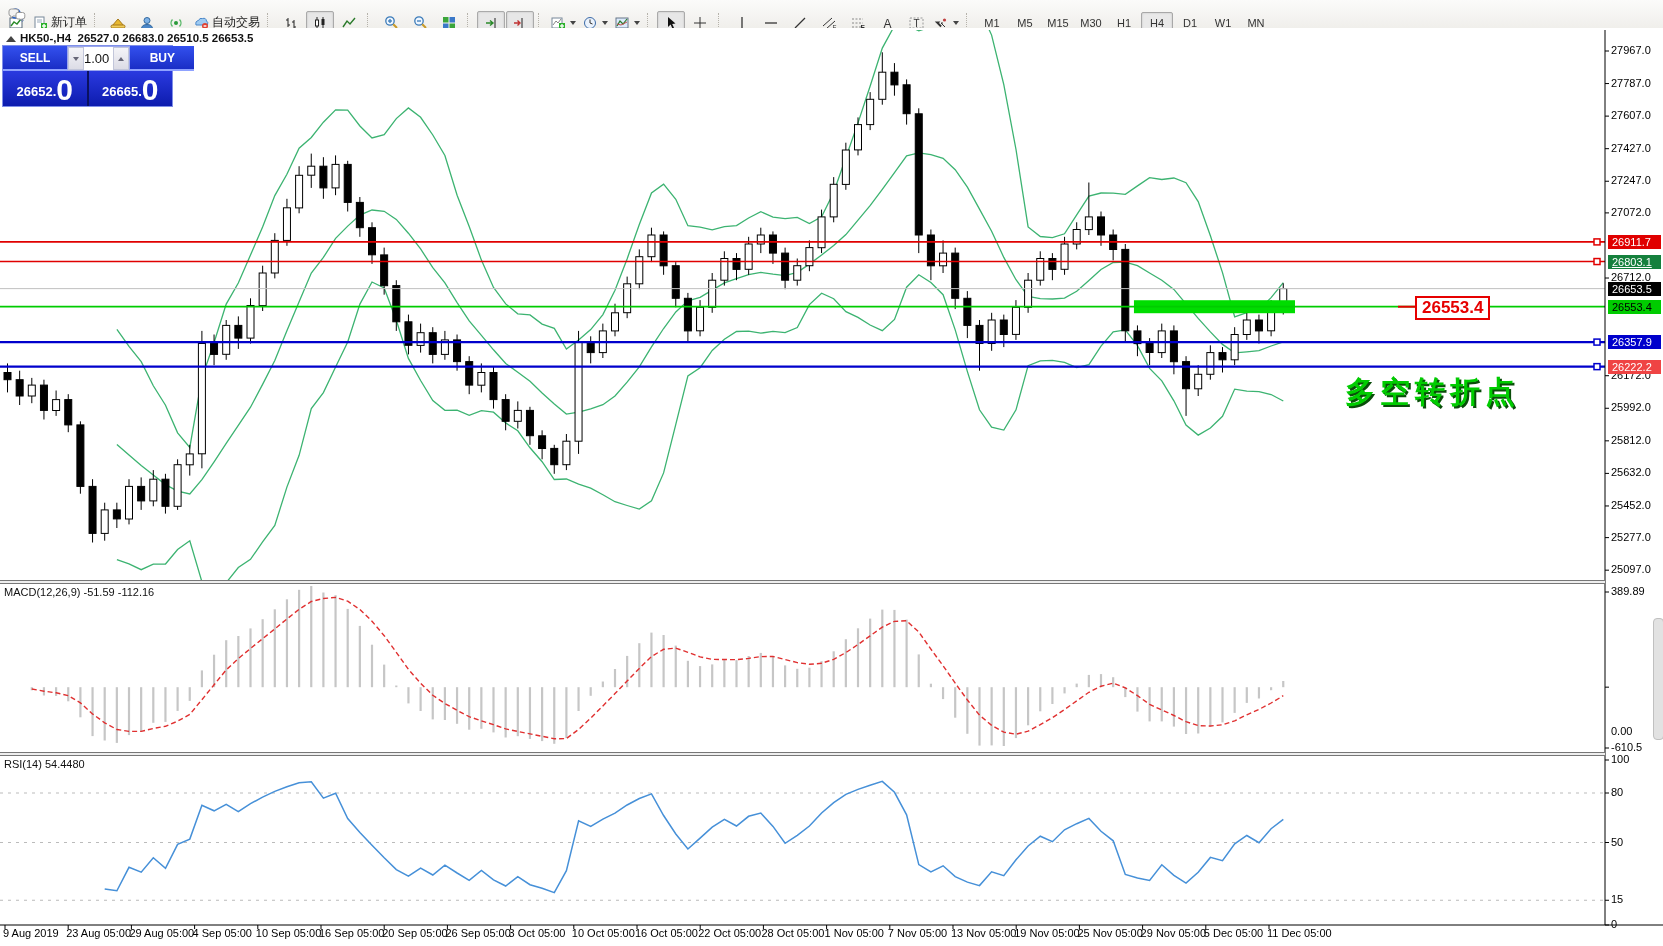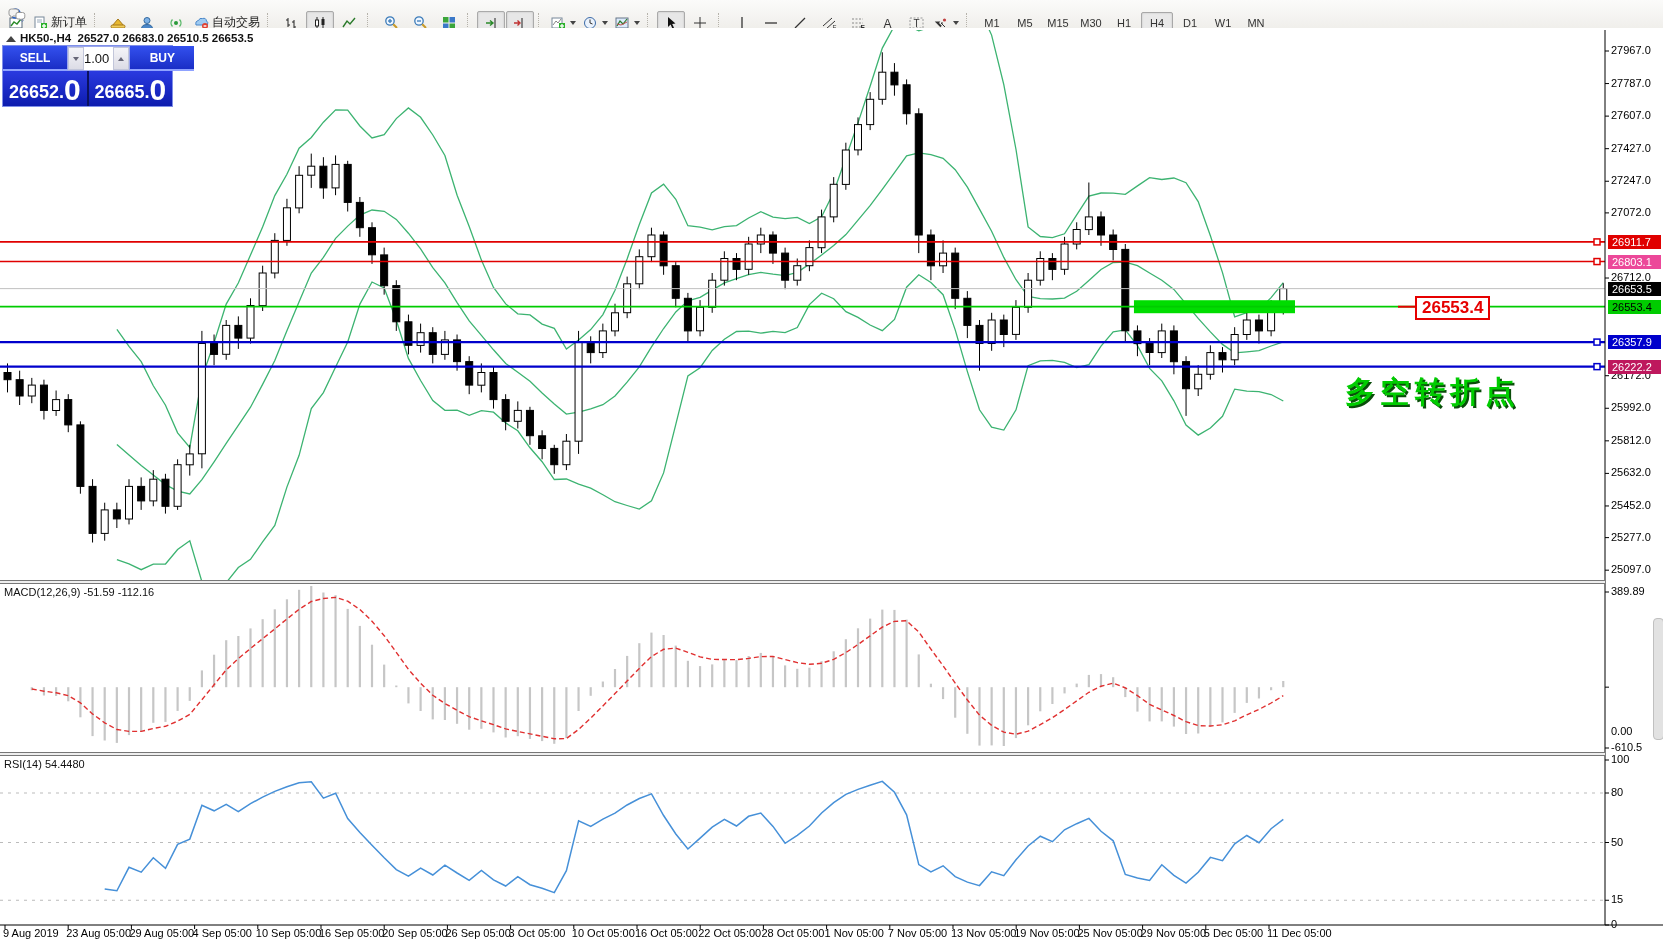--- a/index.html
+++ b/index.html
@@ -33,21 +33,21 @@
   .vol-wrap{flex:1;display:flex;background:#fff;border:1px solid #9aa6ee;box-sizing:border-box;}
   .spin{width:16px;background:linear-gradient(#f4f4f8,#dcdce6);display:flex;align-items:center;
     justify-content:center;border:1px solid #c2c6da;box-sizing:border-box;}
   .vol-val{flex:1;display:flex;align-items:center;justify-content:flex-end;padding-right:4px;
     font-size:13px;color:#111;}
   .arr-dn{width:0;height:0;border-left:3px solid transparent;border-right:3px solid transparent;border-top:4px solid #667;}
   .arr-up{width:0;height:0;border-left:3px solid transparent;border-right:3px solid transparent;border-bottom:4px solid #667;}
   #ocp .row2{display:flex;height:35px;gap:2px;background:#0a1260;}
   .px-box{flex:1;background:linear-gradient(#2a3ae0,#0d1cae);color:#fff;display:flex;
     align-items:flex-end;justify-content:center;padding-bottom:1px;}
-  .px-main{font-size:18px;font-weight:bold;line-height:26px;}
+  .px-main{font-size:13px;font-weight:bold;line-height:26px;}
   .px-big{font-size:30px;font-weight:bold;line-height:30px;}
   
   .ylab{position:absolute;left:1611px;width:52px;font-size:11px;color:#000;}
   .badge{position:absolute;left:1608px;width:53px;height:14px;font-size:11px;line-height:14px;padding-left:4px;box-sizing:border-box;}
   .xlab{position:absolute;top:899px;font-size:11px;color:#000;white-space:nowrap;}
   .ind-label{position:absolute;left:4px;font-size:11px;color:#111;}
   .sep-h{position:absolute;left:0;width:1605px;height:2px;border-top:1px solid #777;border-bottom:1px solid #777;background:#eee;}
   #price-tag{position:absolute;left:1415px;top:268px;border:2px solid #e60000;color:#e60000;
     background:#fff;font-size:17px;font-weight:bold;padding:0 5px;line-height:20px;}
   #annotation{position:absolute;left:1345px;top:344px;font-size:30px;font-weight:bold;color:#00cc00;
@@ -730,25 +730,25 @@
         <div class="ylab" style="left: 1611px; top: 177.905px;">27072.0</div>
         <div class="ylab" style="left: 1611px; top: 243.03px;">26712.0</div>
         <div class="ylab" style="left: 1611px; top: 340.716px;">26172.0</div>
         <div class="ylab" style="left: 1611px; top: 373.277px;">25992.0</div>
         <div class="ylab" style="left: 1611px; top: 405.839px;">25812.0</div>
         <div class="ylab" style="left: 1611px; top: 438.401px;">25632.0</div>
         <div class="ylab" style="left: 1611px; top: 470.964px;">25452.0</div>
         <div class="ylab" style="left: 1611px; top: 502.621px;">25277.0</div>
         <div class="ylab" style="left: 1611px; top: 535.183px;">25097.0</div>
         <div class="badge" style="left: 1608px; top: 206.904px; background: rgb(224, 0, 0); color: rgb(255, 255, 255);">26911.7</div>
-        <div class="badge" style="left: 1608px; top: 226.55px; background: #ec4899; color: rgb(255, 255, 255);">26803.1</div>
+        <div class="badge" style="left: 1608px; top: 226.55px; background: #15803d; color: rgb(255, 255, 255); text-decoration: underline;">26803.1</div>
         <div class="badge" style="left: 1608px; top: 253.612px; background: rgb(0, 0, 0); color: rgb(255, 255, 255);">26653.5</div>
         <div class="badge" style="left: 1608px; top: 271.72px; background: rgb(0, 204, 0); color: rgb(0, 0, 0);">26553.4</div>
         <div class="badge" style="left: 1608px; top: 307.086px; background: rgb(0, 0, 204); color: rgb(255, 255, 255);">26357.9</div>
-        <div class="badge" style="left: 1608px; top: 331.634px; background: #be185d; color: rgb(255, 255, 255);">26222.2</div>
+        <div class="badge" style="left: 1608px; top: 331.634px; background: #ef4444; color: rgb(255, 255, 255);">26222.2</div>
         <div class="ylab" style="left: 1611px; top: 557px;">389.89</div>
         <div class="ylab" style="left: 1611px; top: 652.167px; margin-top: 45px;">0.00</div>
         <div class="ylab" style="left: 1611px; top: 713px;">-610.5</div>
         <div class="ylab" style="left: 1611px; top: 725px;">100</div>
         <div class="ylab" style="left: 1611px; top: 758px;">80</div>
         <div class="ylab" style="left: 1611px; top: 807.5px;">50</div>
         <div class="ylab" style="left: 1611px; top: 865.25px;">15</div>
         <div class="ylab" style="left: 1611px; top: 890px;">0</div>
         <div class="xlab" style="left: 3px;">9 Aug 2019</div>
         <div class="xlab" style="left: 66.2px;">23 Aug 05:00</div>

